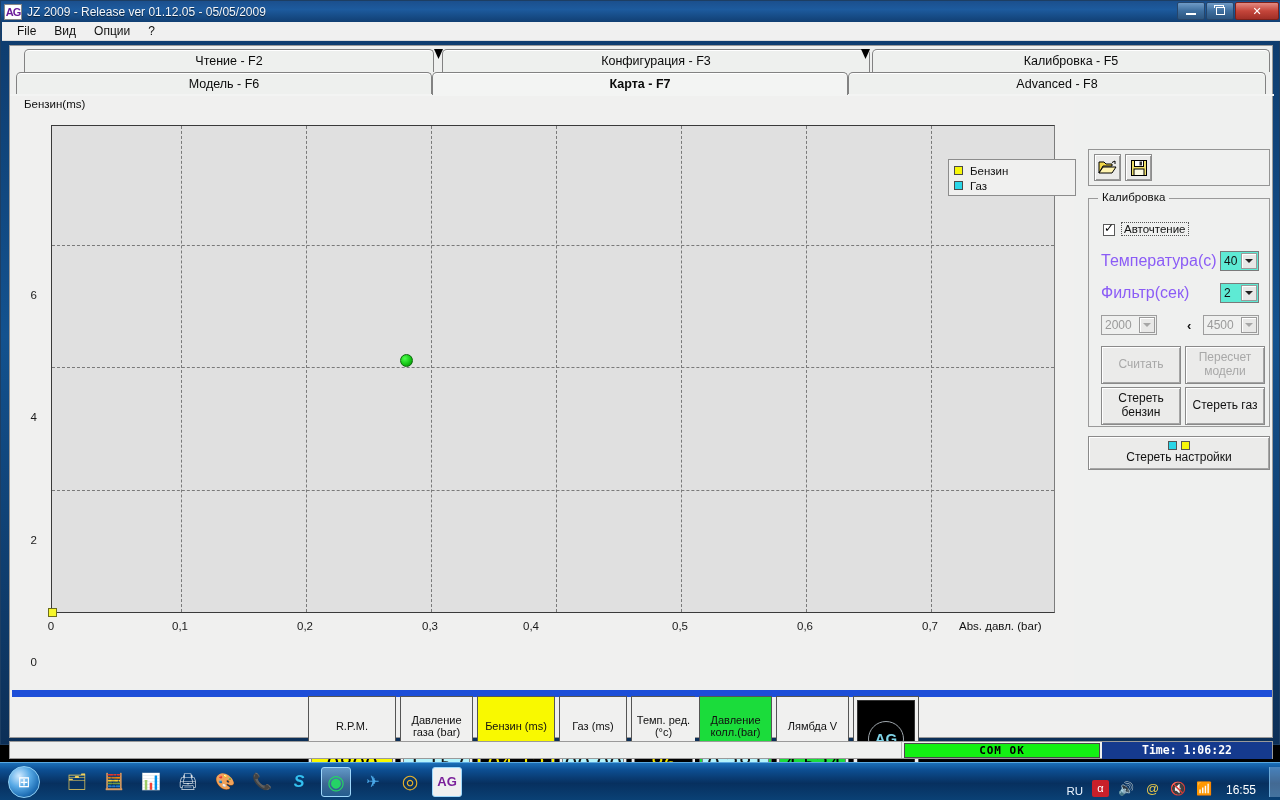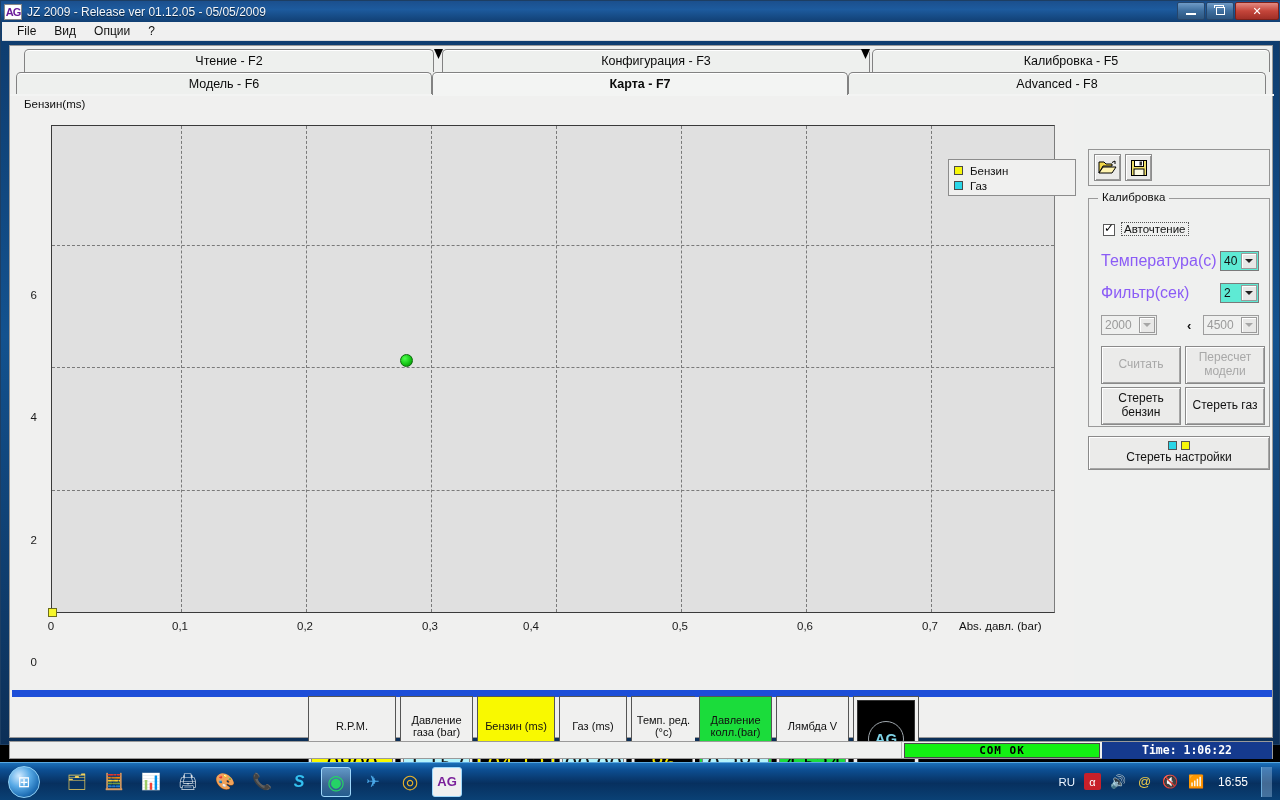--- a/index.html
+++ b/index.html
@@ -279,22 +279,22 @@
   .tb-icons { display: flex; align-items: center; gap: 7px; margin-left: 16px; }
   .tb-ico {
     width: 30px; height: 30px; display: flex; align-items: center; justify-content: center;
     font-size: 16px; border-radius: 3px;
   }
   .tb-ico.active {
     background: linear-gradient(180deg,rgba(200,235,255,.45),rgba(120,190,240,.25));
     border: 1px solid #9fd8fb;
   }
   .tray {
-    margin-left: auto; display: flex; align-items: center; gap: 9px;
-    padding-right: 8px; color: #eaf4ff; font-size: 11.5px;
+    margin-left: auto; display: flex; align-items: flex-end; gap: 9px;
+    padding-right: 0; color: #eaf4ff; font-size: 11.5px;
   }
   .tray-ico { width: 17px; height: 17px; display:flex; align-items:center; justify-content:center; font-size: 13px; }
   .clock { font-size: 12px; color: #fff; min-width: 38px; text-align: center; }
   .show-desktop { width: 11px; height: 30px; background: rgba(180,215,245,.35); border-left: 1px solid #6aa9d8; }
 </style>
 </head>
 <body>
 
 <div id="root">
 

